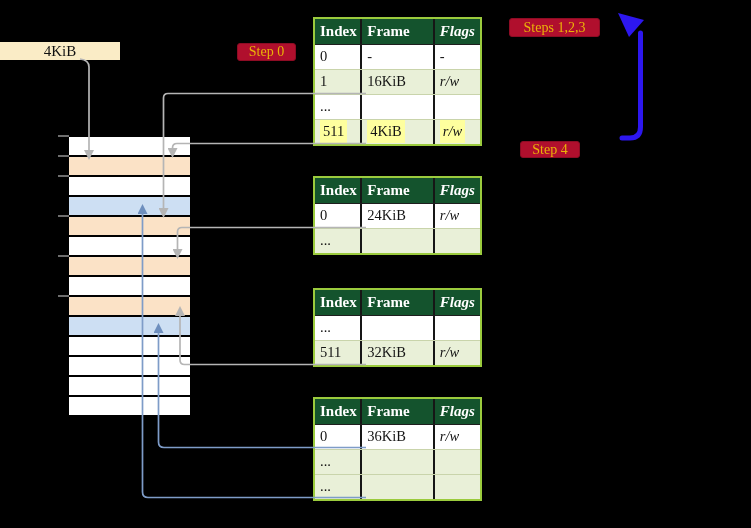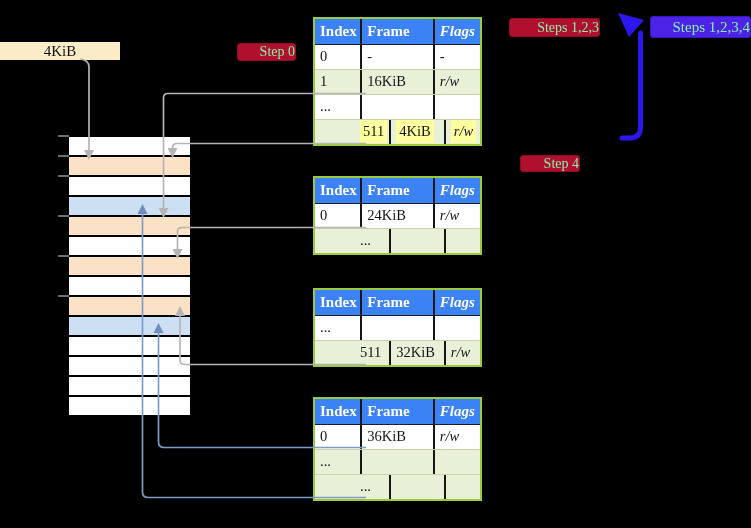--- a/index.html
+++ b/index.html
@@ -7,39 +7,39 @@
     position:relative;width:751px;height:528px;background:#000;overflow:hidden;
     font-family:"Liberation Serif","DejaVu Serif",serif;
   }
   
   .lbl4k{
     position:absolute;left:0;top:42px;width:120px;height:18px;
     background:#FAECC6;color:#111;font-size:15px;line-height:18px;text-align:center;
   }
   
   .badge{
-    position:absolute;color:#86efac;font-size:14px;text-align:right;
+    position:absolute;color:#eab308;font-size:14px;text-align:center;
     border-radius:3px;white-space:nowrap;
   }
   .crimson{background:#B00F2D;border:1px solid #8d0c24;}
   .violet{background:#4C22E6;border:1px solid #3a18b8;}
   .b-step0{left:189px;top:43px;width:57px;height:16px;line-height:16px;margin-left:48px;}
   .b-steps123{left:509px;top:18px;width:89px;height:17px;line-height:17px;}
   .b-steps1234{left:650px;top:16px;width:99px;height:20px;line-height:20px;font-size:15px;}
-  .b-step4{left:520px;top:155px;width:58px;height:15px;line-height:15px;}
+  .b-step4{left:520px;top:141px;width:58px;height:15px;line-height:15px;}
   
   .mrow{position:absolute;left:69px;width:121px;height:17.5px;}
   .k-free{background:#FFFFFF;}
   .k-pt{background:#FBE2C6;}
   .k-data{background:#CDDFF3;}
   
   .ptable{position:absolute;width:169px;border:2px solid #9BCB3D;box-sizing:border-box;background:#fff;}
-  .ph{display:flex;height:25px;background:#3b82f6;border-bottom:1px solid #1e1e1e;}
+  .ph{display:flex;height:25px;background:#14532d;border-bottom:1px solid #1e1e1e;}
   .pr{display:flex;height:24px;border-bottom:1px solid #c9d4ab;background:#fff;}
-  .pr:last-child{border-bottom:none;padding-left:40px;}
+  .pr:last-child{border-bottom:none;}
   .pr.alt{background:#E9F0D8;}
   .cell{box-sizing:border-box;padding-left:5px;overflow:hidden;white-space:nowrap;}
   .ci{width:53px;border-right:2px solid #161616;}
   .cf{width:82px;border-right:2px solid #161616;}
   .cg{width:51px;font-style:italic;}
   .hc{color:#fff;font-weight:bold;font-size:15px;line-height:24px;}
   .dc{font-size:14.5px;line-height:23px;color:#131313;}
   .txt{display:inline-block;}
   .hl{background:#FEFF9E;padding:0 3px;}
   
@@ -47,21 +47,20 @@
 </style>
 </head>
 <body>
 
 <div class="stage">
 
   <div class="lbl4k">4KiB</div>
 
   <div class="badge crimson b-step0">Step 0</div>
   <div class="badge crimson b-steps123">Steps 1,2,3</div>
-  <div class="badge violet b-steps1234">Steps 1,2,3,4</div>
   <div class="badge crimson b-step4">Step 4</div>
 
   <div>
     <div class="mrow k-free" style="top:137px"></div>
     <div class="mrow k-pt" style="top:157px"></div>
     <div class="mrow k-free" style="top:177px"></div>
     <div class="mrow k-data" style="top:197px"></div>
     <div class="mrow k-pt" style="top:217px"></div>
     <div class="mrow k-free" style="top:237px"></div>
     <div class="mrow k-pt" style="top:257px"></div>

